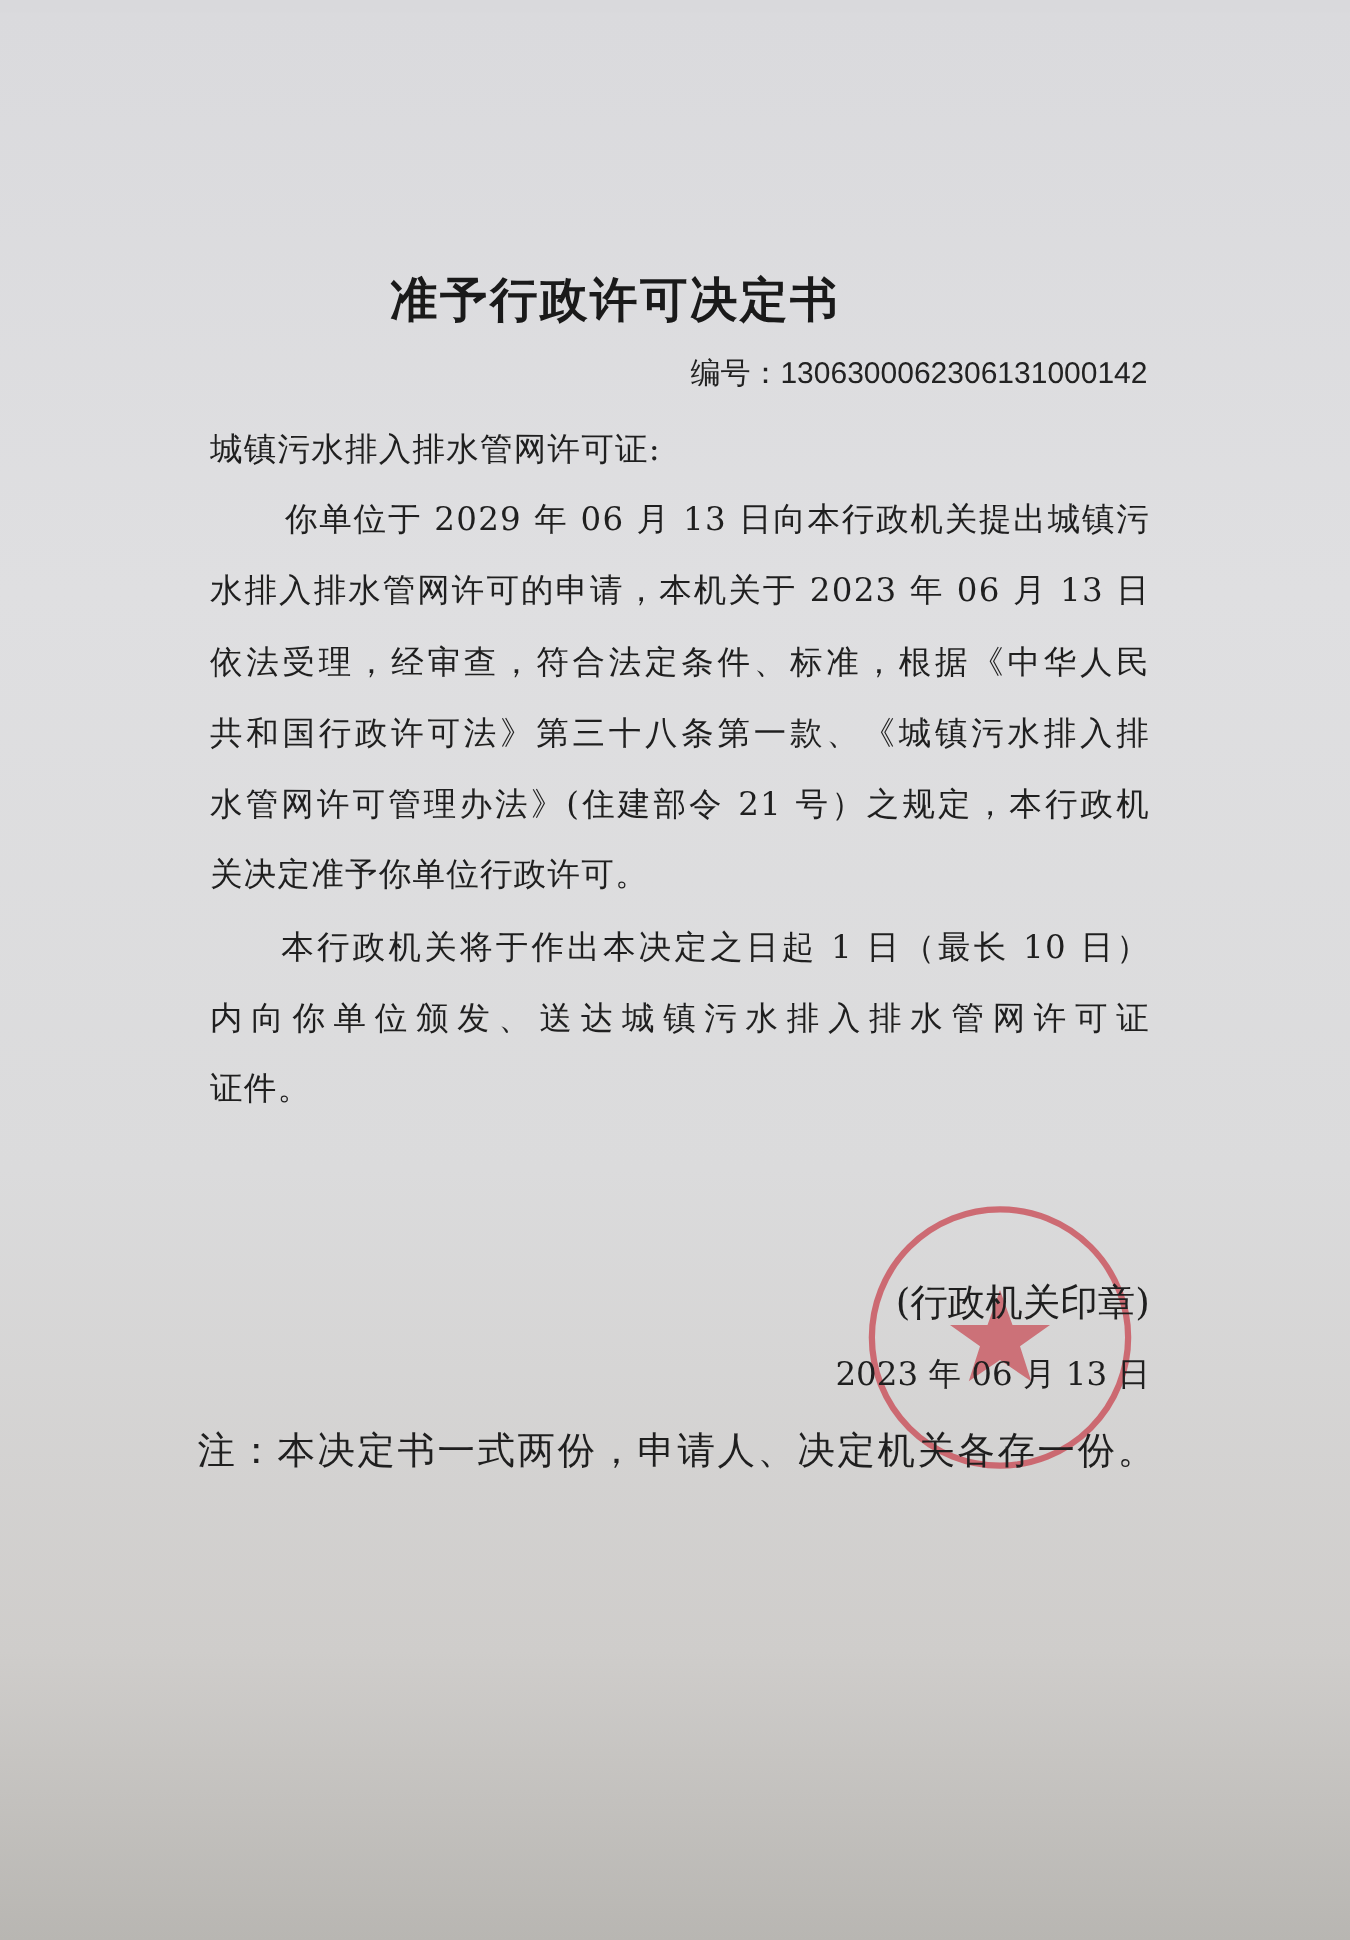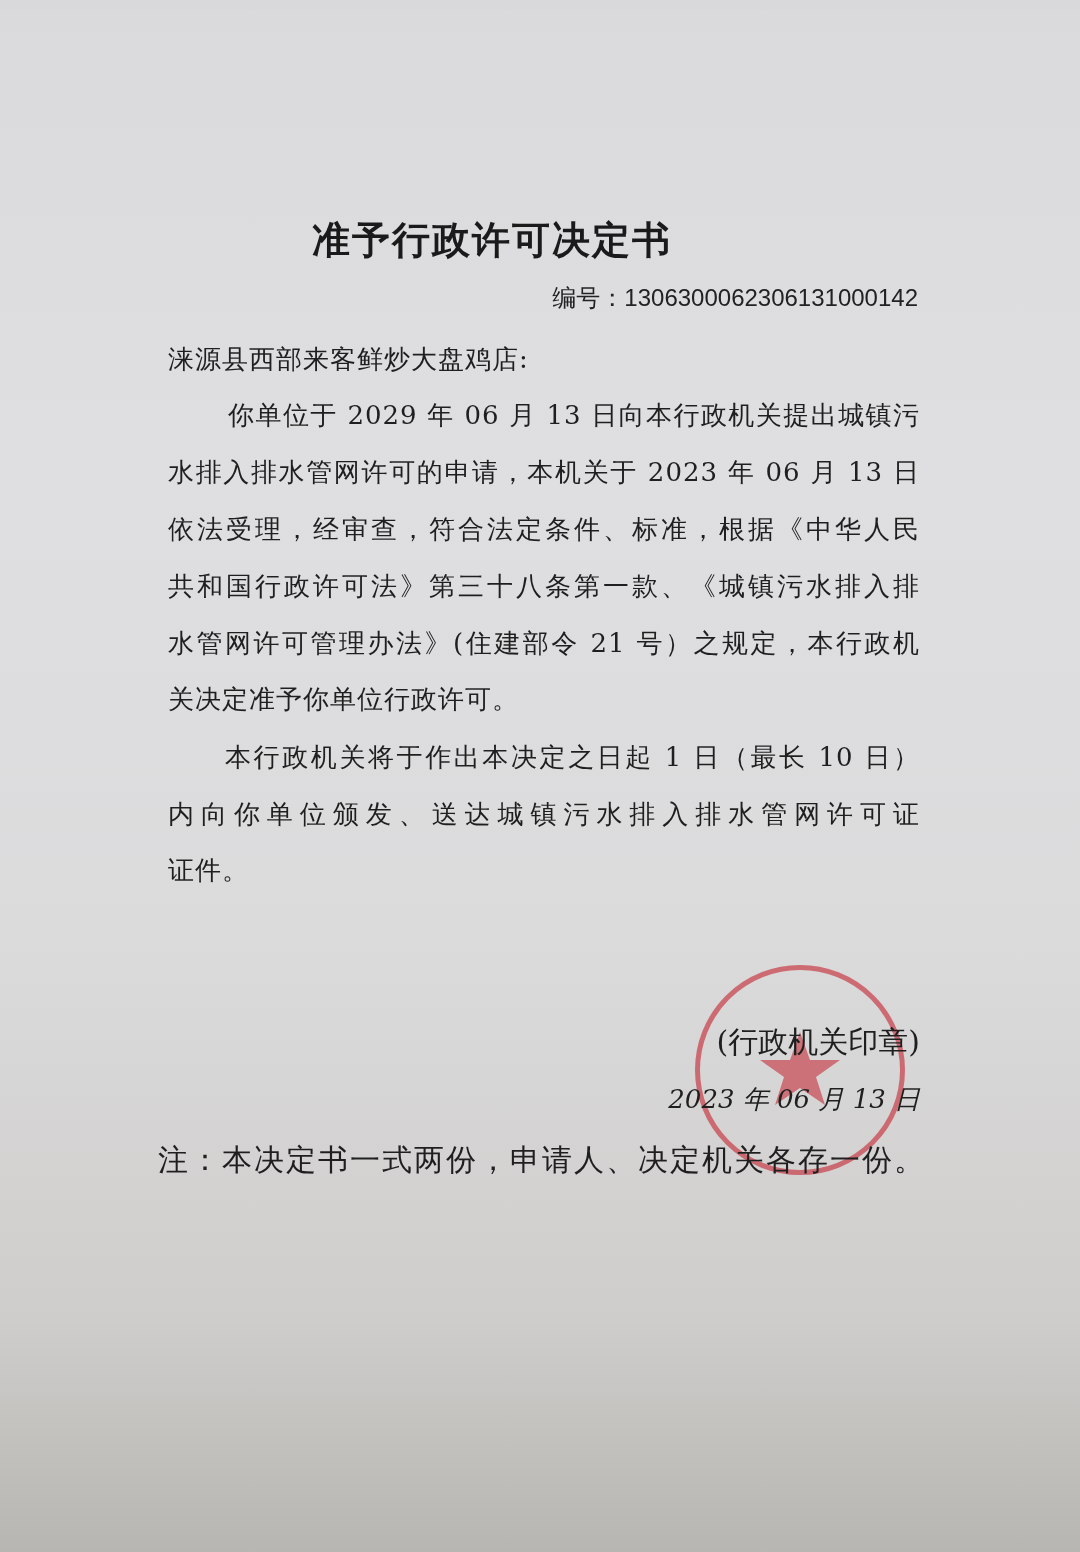--- a/index.html
+++ b/index.html
@@ -27,35 +27,35 @@
     letter-spacing:1px;
   }
   .justify { text-align:justify; text-align-last:justify; }
   .u { text-underline-offset:6px; text-decoration-thickness:2px; }
   .seal {
     position:absolute; left:695px; top:955px; width:210px; height:210px;
     border:5px solid rgba(200,70,80,0.75); border-radius:50%; box-sizing:border-box;
   }
   .seal svg { position:absolute; left:0; top:0; }
   .sig { position:absolute; right:160px; top:1012px; font-size:30px; }
-  .date { position:absolute; right:160px; top:1072px; font-size:26px;font-style:italic; }
+  .date { position:absolute; right:160px; top:1072px; font-size:26px; }
   .note { position:absolute; left:158px; top:1130px; font-size:30px; letter-spacing:2px; white-space:nowrap; }
 </style>
 </head>
 <body>
 
 <div class="paper">
 
   <div class="title">准予行政许可决定书</div>
 
   <div class="docno">
     <span class="lbl">编号：</span><span>1306300062306131000142</span>
   </div>
 
-  <div class="line" style="top:332px;">涞源县西部来客鲜炒大盘鸡店:</div>
+  <div class="line" style="top:332px;">城镇污水排入排水管网许可证:</div>
 
   <div class="line justify" style="top:388px; left:228px; width:692px;">
     <span>你单位于 2029 年 06 月 13 日向本行政机关提出</span><span class="u">城镇污</span>
   </div>
   <div class="line justify" style="top:445px;">
     <span class="u">水排入排水管网许可</span><span>的申请，本机关于 2023 年 06 月 13 日</span>
   </div>
   <div class="line justify" style="top:559px;">
     <span>共和国行政许可法》第三十八条第一款、</span><span class="u">《城镇污水排入排</span>
   </div>

